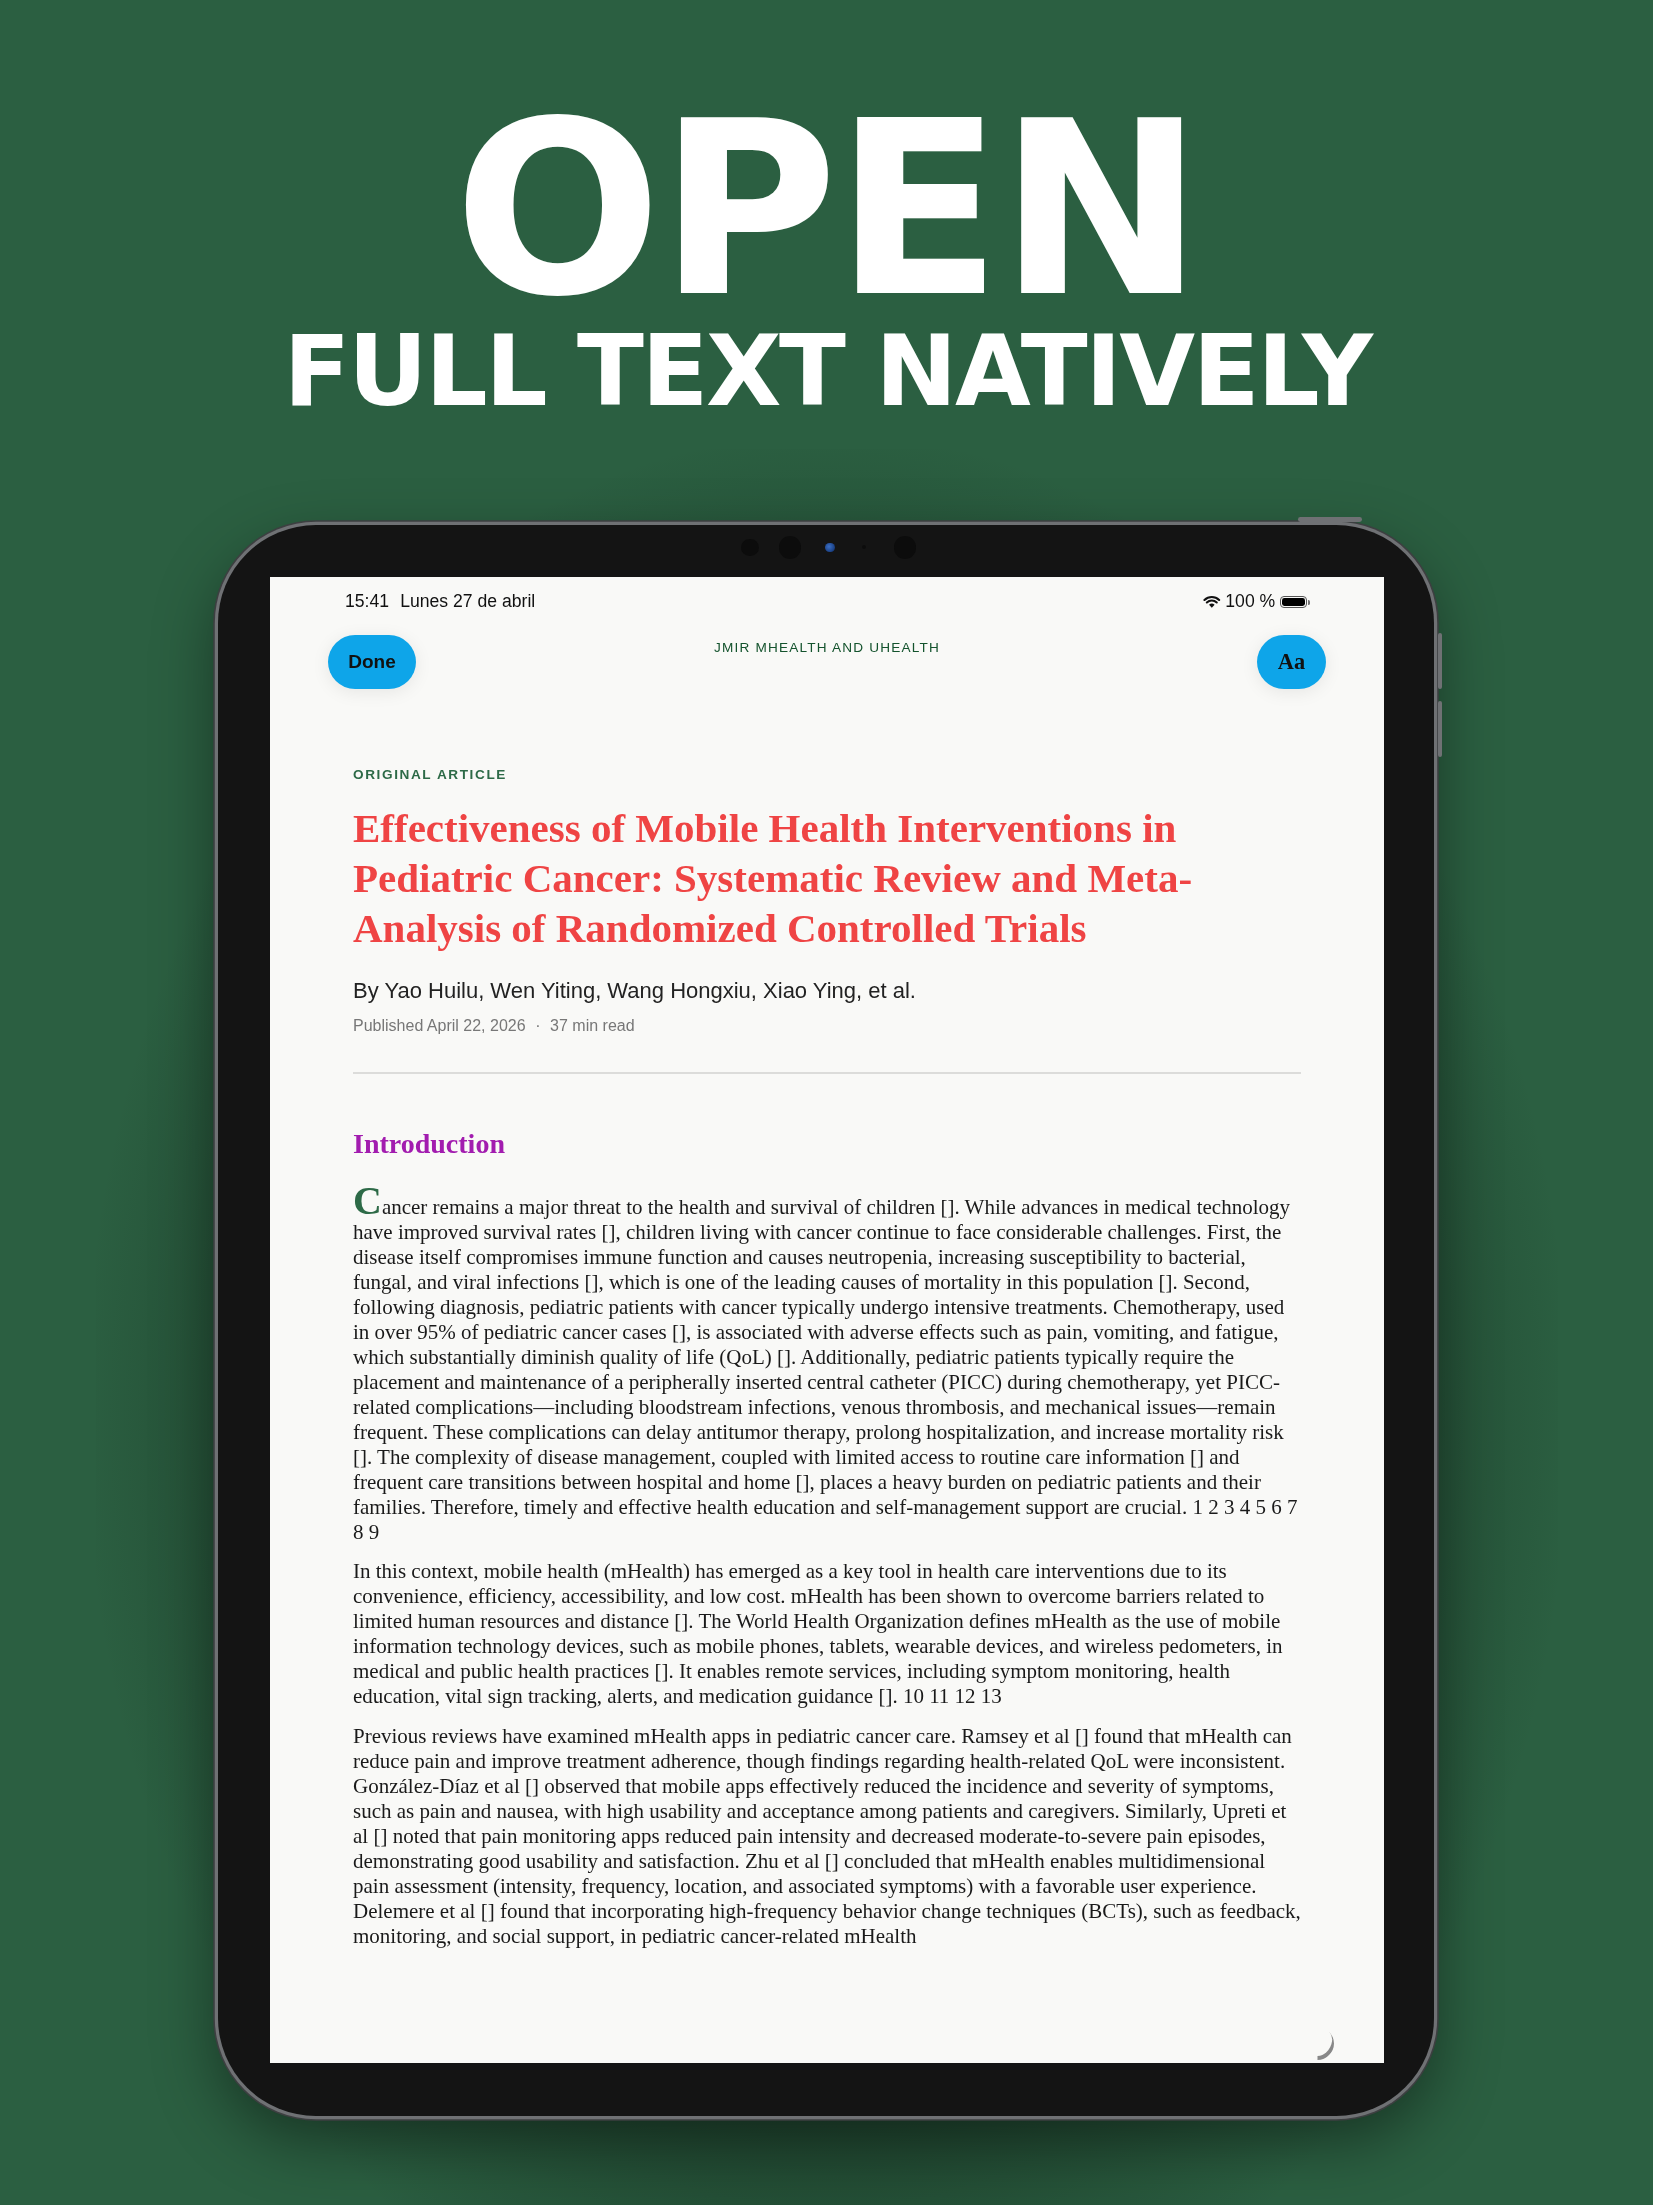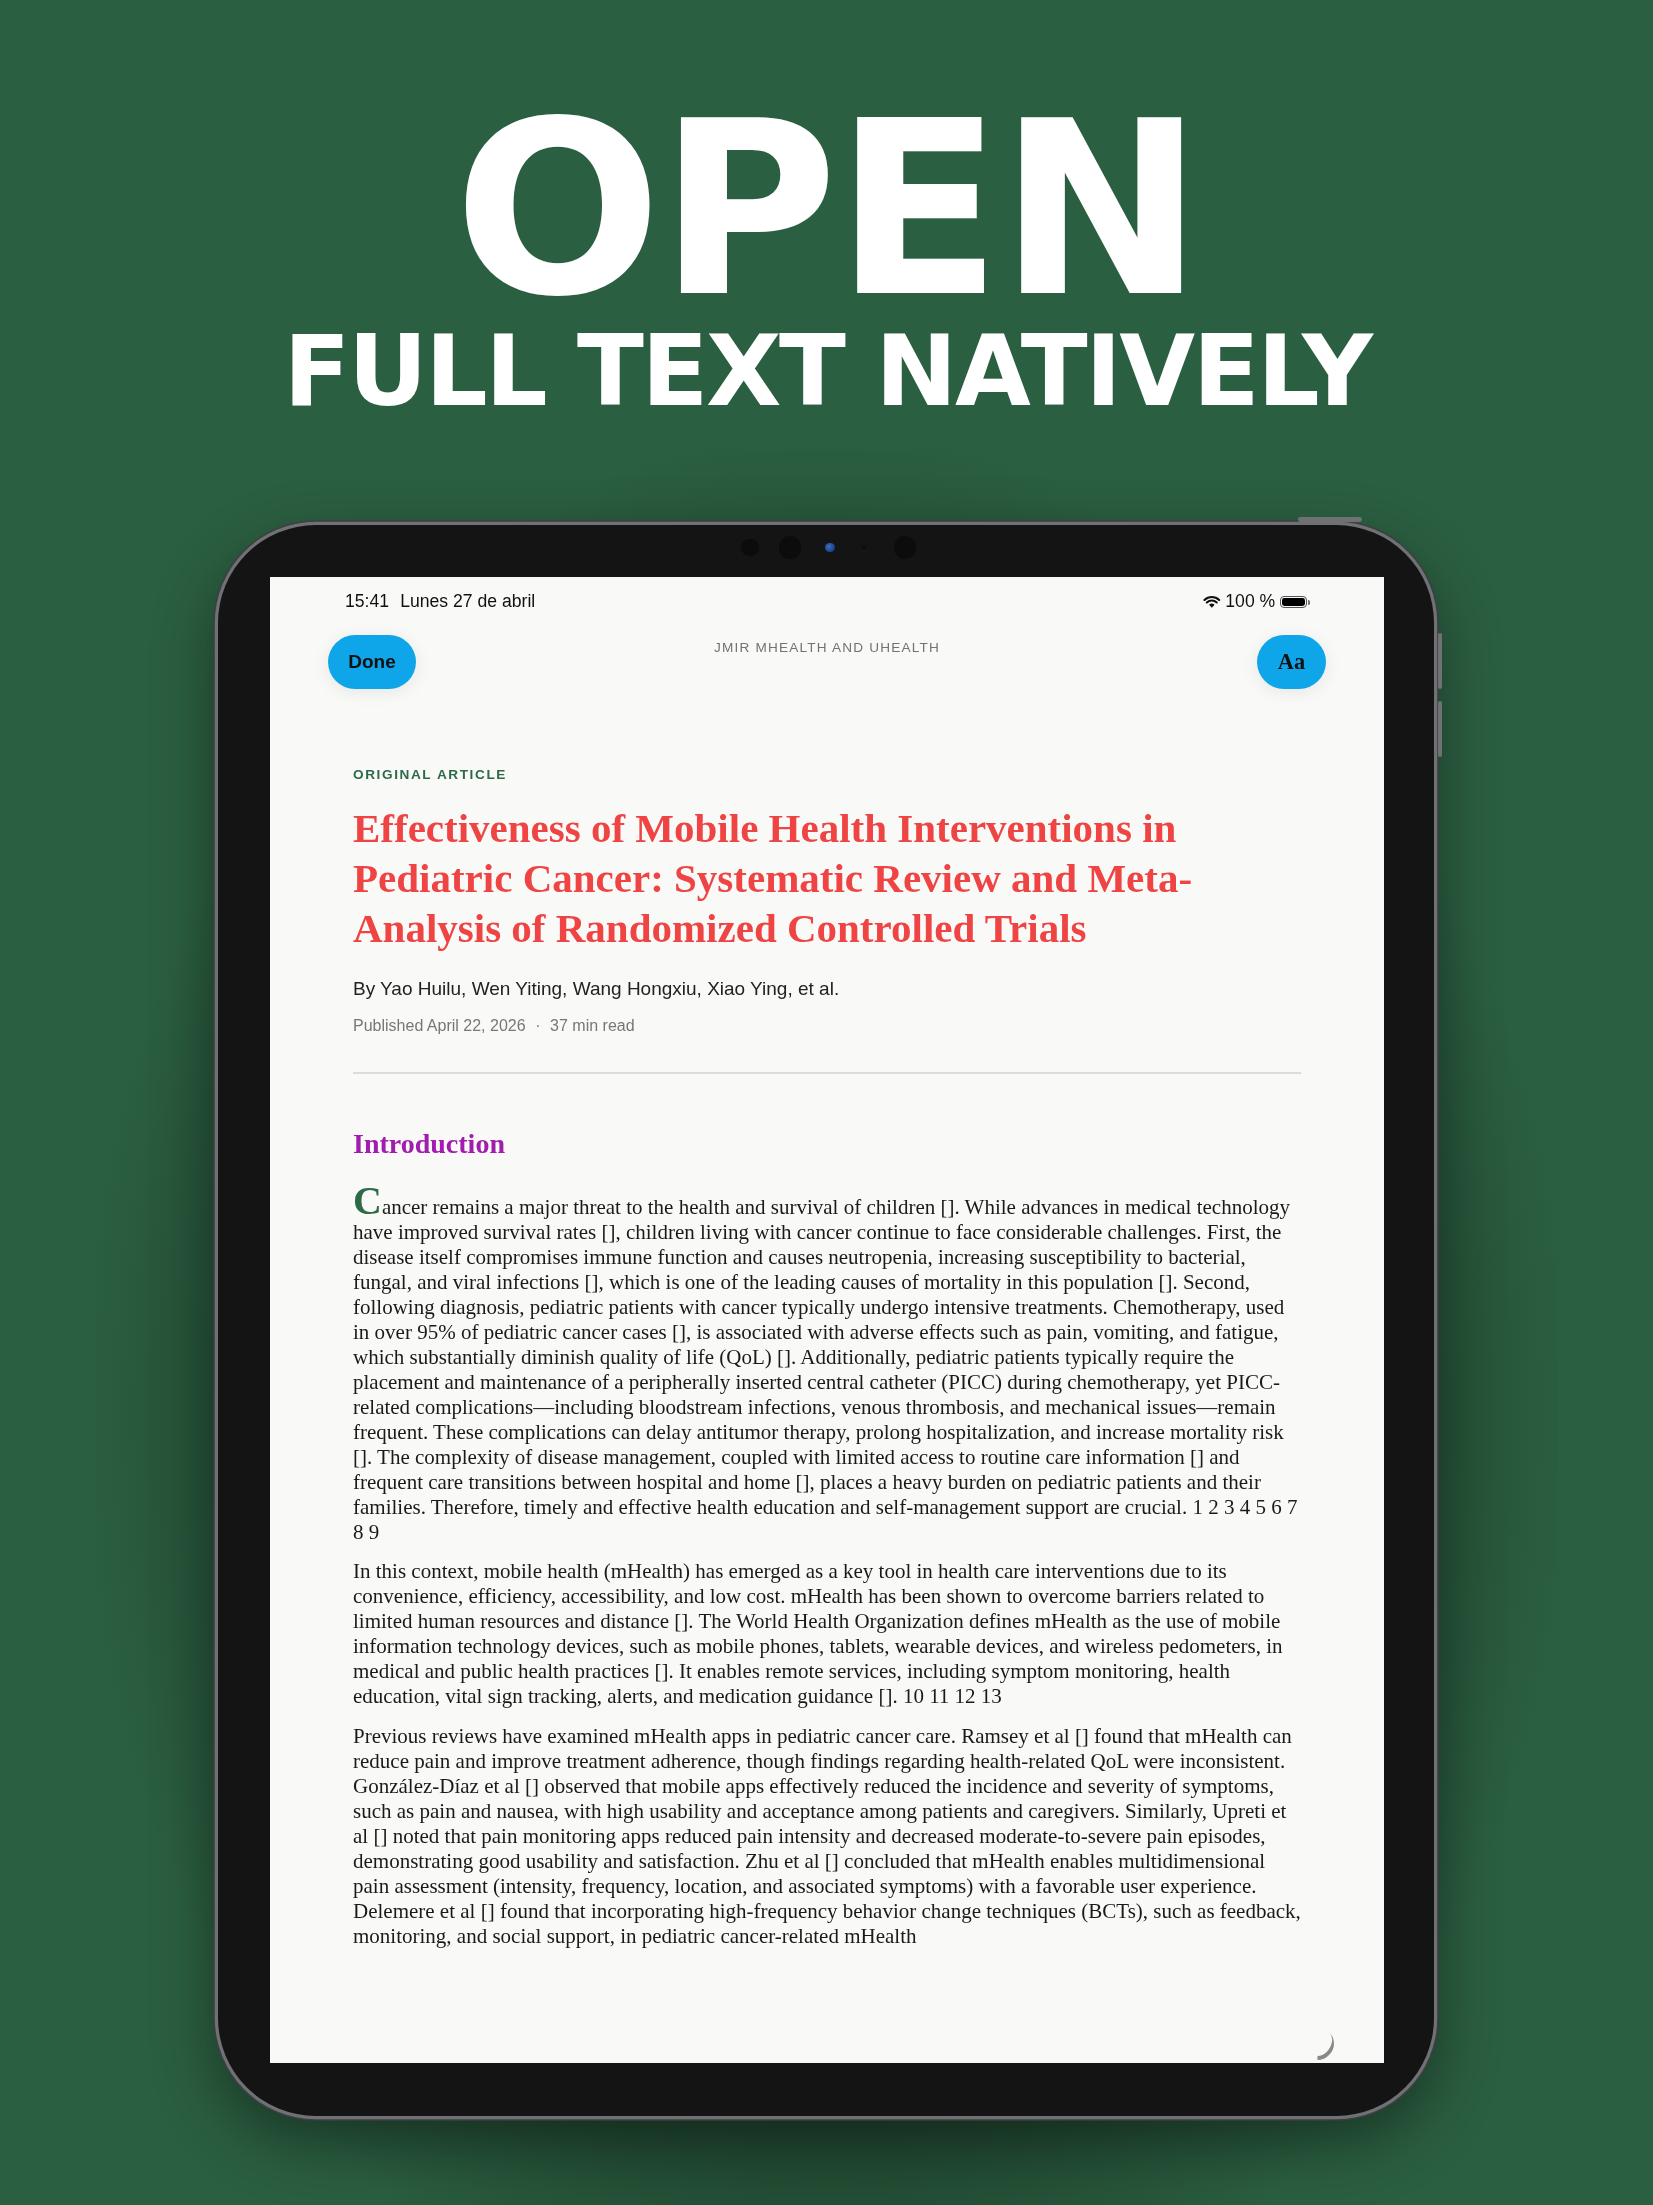--- a/index.html
+++ b/index.html
@@ -39,29 +39,29 @@
   .battery::after { content:""; position:absolute; right:-4px; top:3.2px; width:2.4px; height:4.8px; background:#777; border-radius:0 1.6px 1.6px 0; }
   .battery-fill { width:100%; height:100%; background:#000; border-radius:2.4px; }
 
   .nav-btn {
     position:absolute; top:58px; height:54px; border-radius:27px; background:#0ea5e9;
     box-shadow:0 3.2px 17.6px rgba(0,0,0,0.08); display:flex; align-items:center; justify-content:center;
     color:#111; cursor:pointer;
   }
   .done-btn { left:58px; width:88px; font-size:19px; font-weight:bold; }
   .aa-btn { right:58px; width:69px; font-family:"Liberation Serif", serif; font-weight:bold; font-size:22.4px; }
-  .journal { position:absolute; top:63px; left:0; width:100%; text-align:center; font-size:13.6px; letter-spacing:1.2px; color:#737373; }
+  .journal { position:absolute; top:63px; left:0; width:100%; text-align:center; font-size:13.6px; letter-spacing:1.2px; color:#14532d; }
 
   .article { position:absolute; left:83px; top:0; width:948px; }
   .kicker { position:absolute; top:190px; font-size:13.6px; letter-spacing:1.6px; color:#2d6a47; font-weight:bold; }
   .title {
     position:absolute; top:226px; margin:0; width:948px;
     font-family:"Liberation Serif", serif; font-weight:bold; font-size:41px; line-height:50px; color:#ef4444;
   }
-  .byline { position:absolute; top:401px; font-size:19px; color:#222; }
+  .byline { position:absolute; top:401px; font-size:22px; color:#222; }
   .meta { position:absolute; top:440px; font-size:16px; color:#777; }
   .meta .dot { margin:0 9.6px; }
   .divider { position:absolute; top:495px; width:948px; height:1.6px; background:#dcdcda; }
   .section-h { position:absolute; top:551px; margin:0; font-family:"Liberation Serif", serif; font-weight:bold; font-size:28px; color:#a21caf; }
   .body {
     position:absolute; top:613px; width:948px;
     font-family:"Liberation Serif", serif; font-size:21px; line-height:25px; color:#1a1a1a;
   }
   .body p { margin:0 0 14.4px 0; }
   .dropcap { font-size:40px; line-height:21px; color:#2d6a47; font-weight:bold; }

